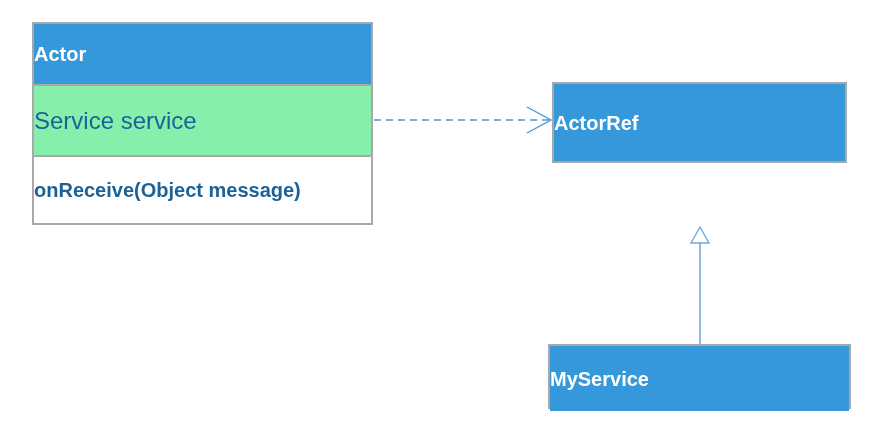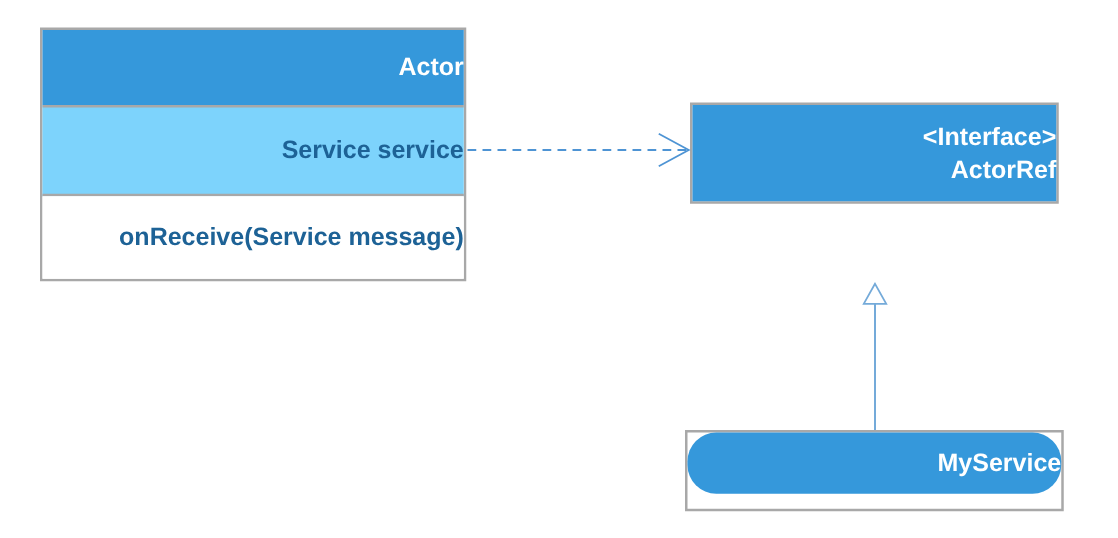--- a/index.html
+++ b/index.html
@@ -18,60 +18,60 @@
   .class-box {
     position: absolute;
     box-sizing: border-box;
     border: 2px solid #a8a8a8;
     background: #ffffff;
   }
   .sec {
     box-sizing: border-box;
     display: flex;
     flex-direction: column;
-    align-items: flex-end;
+    align-items: flex-start;
     justify-content: center;
     text-align: center;
     width: 100%;
   }
   .hdr {
     background: #3598db;
     color: #ffffff;
     font-weight: 700;
     font-size: 20px;
     line-height: 26px;
   }
   .attrs {
-    background: #7dd3fc;
+    background: #86efac;
     border-top: 2px solid #a8a8a8;
     border-bottom: 2px solid #a8a8a8;
     color: #1d6296;
-    font-weight: 700;
-    font-size: 20px;
+    font-weight: 400;
+    font-size: 24px;
     line-height: 25px;
   }
   .methods {
     background: #ffffff;
     color: #1d6296;
     font-weight: 600;
     font-size: 20px;
     line-height: 24px;
   }
   
   #actor { left: 32px; top: 22px; width: 341px; }
   #actor .hdr { height: 60px; }
   #actor .attrs { height: 73px; }
   #actor .methods { height: 66px; }
   
   #service { left: 552px; top: 82px; width: 295px; }
   #service .hdr { height: 77px; }
   #service .methods { height: 63px; border-top: 2px solid #a8a8a8; }
   
   #myservice { left: 548px; top: 344px; width: 303px; height: 65px; }
-  #myservice .hdr { height: 49px; border-radius: 23px; }
+  #myservice .hdr { height: 65px; }
 
   svg.connectors {
     position: absolute;
     left: 0;
     top: 0;
     width: 894px;
     height: 430px;
     pointer-events: none;
   }
 </style>
@@ -81,27 +81,26 @@
 <div class="canvas">
 
   <div class="class-box" id="actor">
     <div class="sec hdr">
       <div>Actor</div>
     </div>
     <div class="sec attrs">
       <div>Service service</div>
     </div>
     <div class="sec methods">
-      <div>onReceive(Service message)</div>
+      <div>onReceive(Object message)</div>
     </div>
   </div>
 
   <div class="class-box" id="service">
     <div class="sec hdr">
-      <div>&lt;Interface&gt;</div>
       <div>ActorRef</div>
     </div>
   </div>
 
   <div class="class-box" id="myservice">
     <div class="sec hdr">
       <div>MyService</div>
     </div>
   </div>
 

